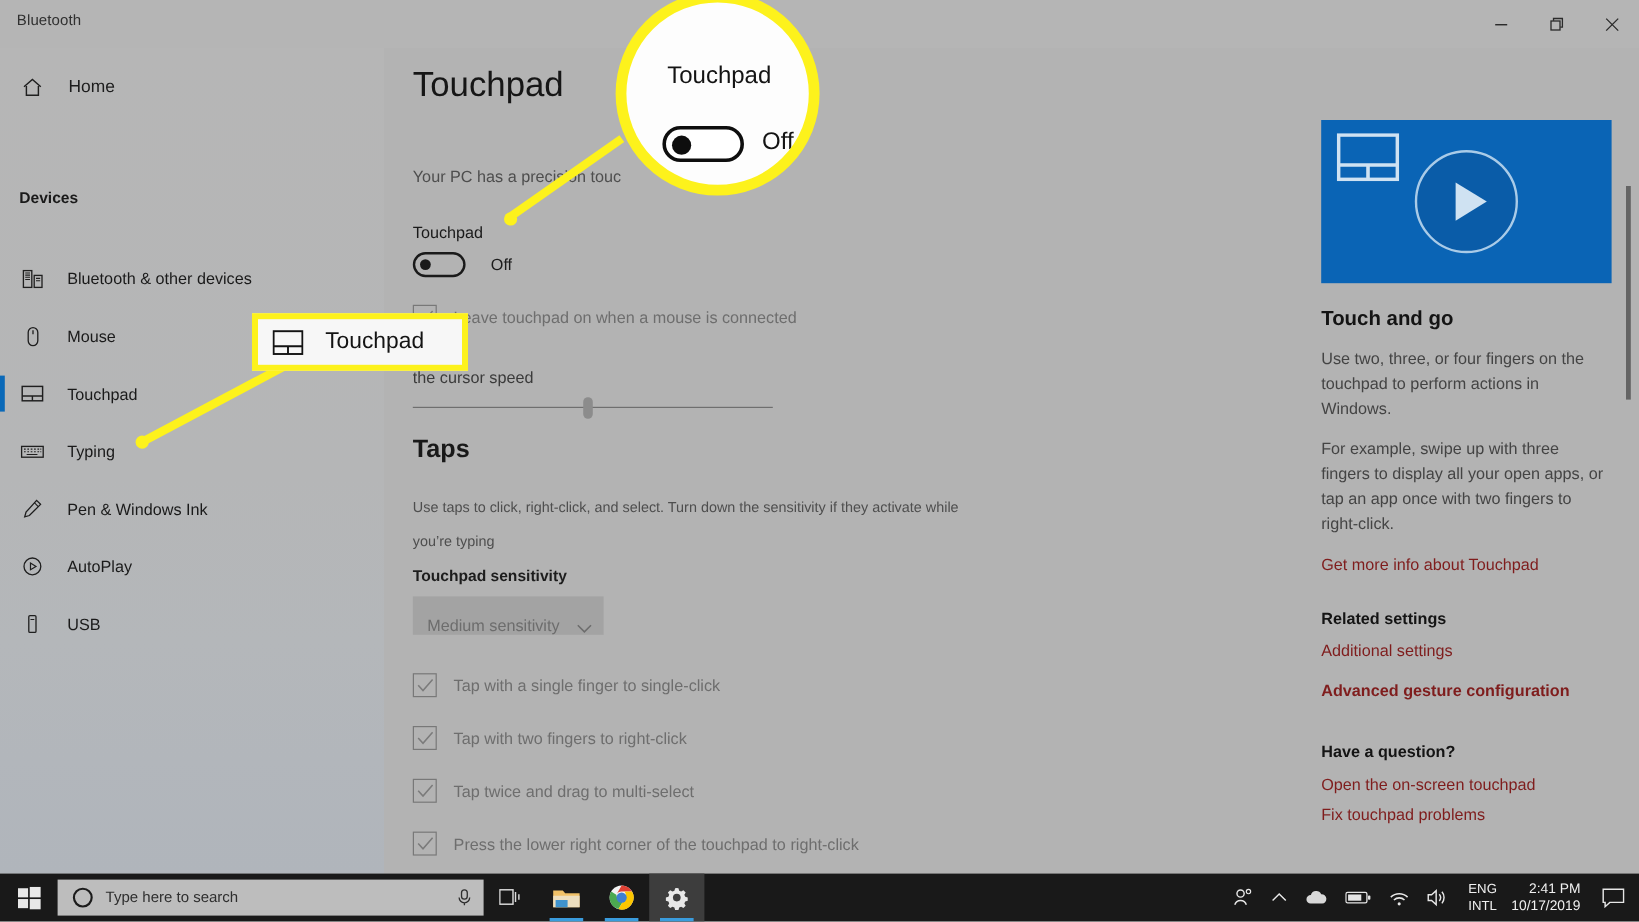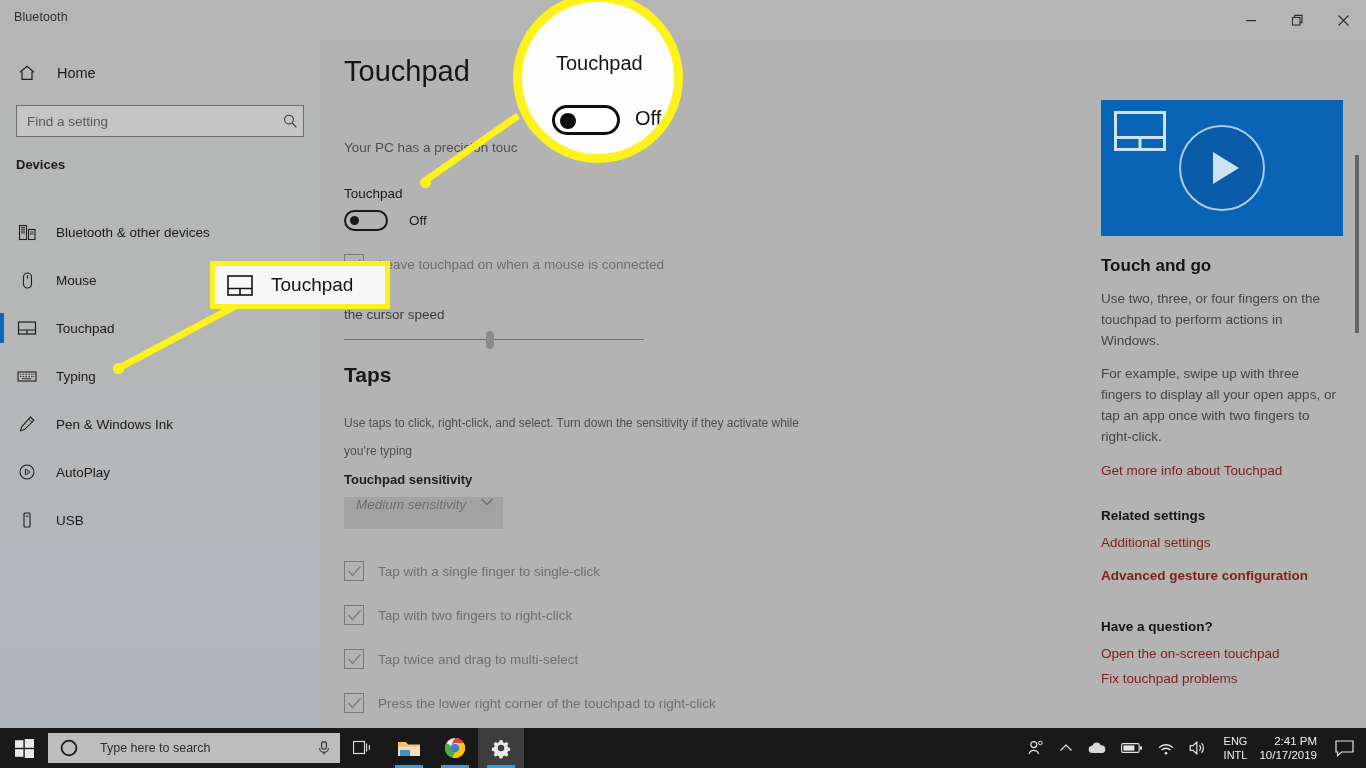--- a/index.html
+++ b/index.html
@@ -170,23 +170,22 @@
     font-size: 12px; color: #4e4e4e;
     line-height: 28px; width: 470px;
   }
 
   .sub-label { position:absolute; left:24px; font-size:13px; font-weight:bold; color:#1d1d1d; }
 
   .combo {
     position: absolute; left: 24px; top: 457px;
     width: 159px; height: 32px;
     background: #a3a3a3;
-    display: flex; align-items: flex-start; justify-content: space-between;
+    display: flex; align-items: flex-end; justify-content: space-between;
     padding: 0 9px 0 12px;
-    font-style: italic;
   }
   .combo-text { font-size: 13.5px; color: #6d6d6d; }
   .combo-caret { color: #6d6d6d; display:flex; }
 
   
   .rail { position: absolute; left: 1101px; top: 100px; width: 242px; }
   .video-thumb {
     width: 242px; height: 136px;
     background: #0a64b5;
     position: relative;
@@ -273,24 +272,24 @@
     position: absolute; left: 0; bottom: 0;
     width: 1366px; height: 40px;
     background: #191919;
     display: flex; align-items: center;
   }
   .start-btn {
     width: 48px; height: 40px;
     display:flex; align-items:center; justify-content:center;
   }
   .tb-search {
-    width: 292px; height: 30px;
+    width: 355px; height: 30px;
     background: #bdbdbd;
     display: flex; align-items: center;
-    padding: 0 8px 0 12px; gap: 22px;
+    padding: 0 8px 0 12px; gap: 10px;
   }
   .tb-search .ph { flex:1; font-size: 12.5px; color:#2e2e2e; }
   .tb-btn {
     width: 46px; height: 40px;
     display:flex; align-items:center; justify-content:center;
     position: relative;
   }
   .tb-btn.active { background: #3d3d3d; }
   .tb-underline {
     position: absolute; bottom: 0; left: 9px;
@@ -344,29 +343,20 @@
     <div class="home-row">
       <span class="nav-ico" style="width:22px;height:22px;display:flex;align-items:center;justify-content:center;">
         <svg width="20" height="20" viewBox="0 0 20 20">
           <path d="M3 9.3 L10 3.3 L17 9.3" fill="none" stroke="#1f1f1f" stroke-width="1.2"></path>
           <path d="M5 8.6 V16.3 H15 V8.6" fill="none" stroke="#1f1f1f" stroke-width="1.2"></path>
         </svg>
       </span>
       <span class="home-label">Home</span>
     </div>
 
-    <div class="searchbox">
-      <input type="text" placeholder="Find a setting" style="">
-      <span class="search-ico">
-        <svg width="17" height="17" viewBox="0 0 17 17">
-          <circle cx="7" cy="6.6" r="4.4" fill="none" stroke="#3a3a3a" stroke-width="1.1"></circle>
-          <path d="M10.2 10 L14.4 14.4" stroke="#3a3a3a" stroke-width="1.1" fill="none"></path>
-        </svg>
-      </span>
-    </div>
 
     <div class="group-title">Devices</div>
 
     <div class="navlist">
 
       <div class="navitem">
         <span class="nav-ico">
           <svg width="19" height="19" viewBox="0 0 19 19">
             <rect x="1.5" y="2.5" width="7" height="14" fill="none" stroke="#1f1f1f" stroke-width="1.1"></rect>
             <path d="M3 4.5h4M3 6.3h4M3 8.1h4M3 9.9h4" stroke="#1f1f1f" stroke-width=".9"></path>

